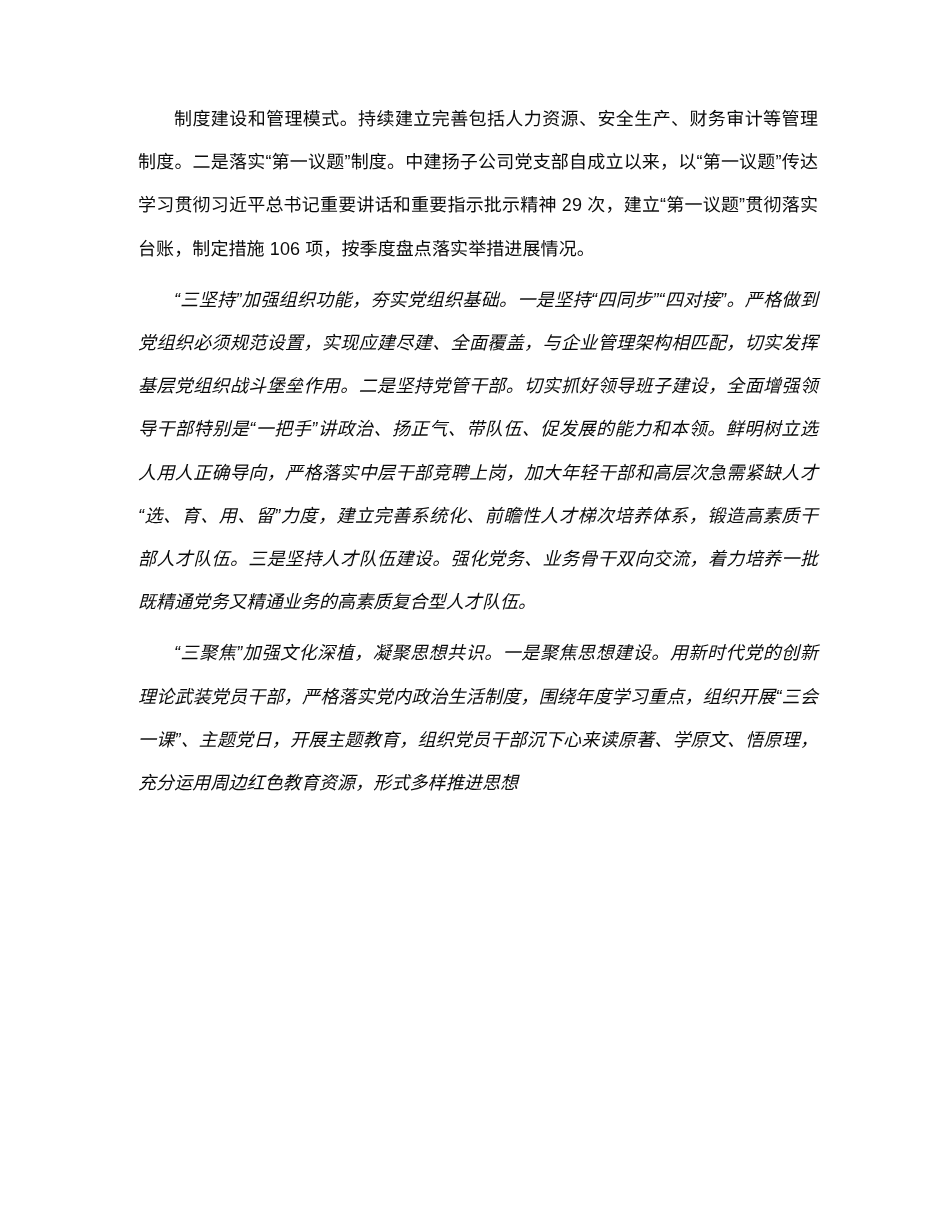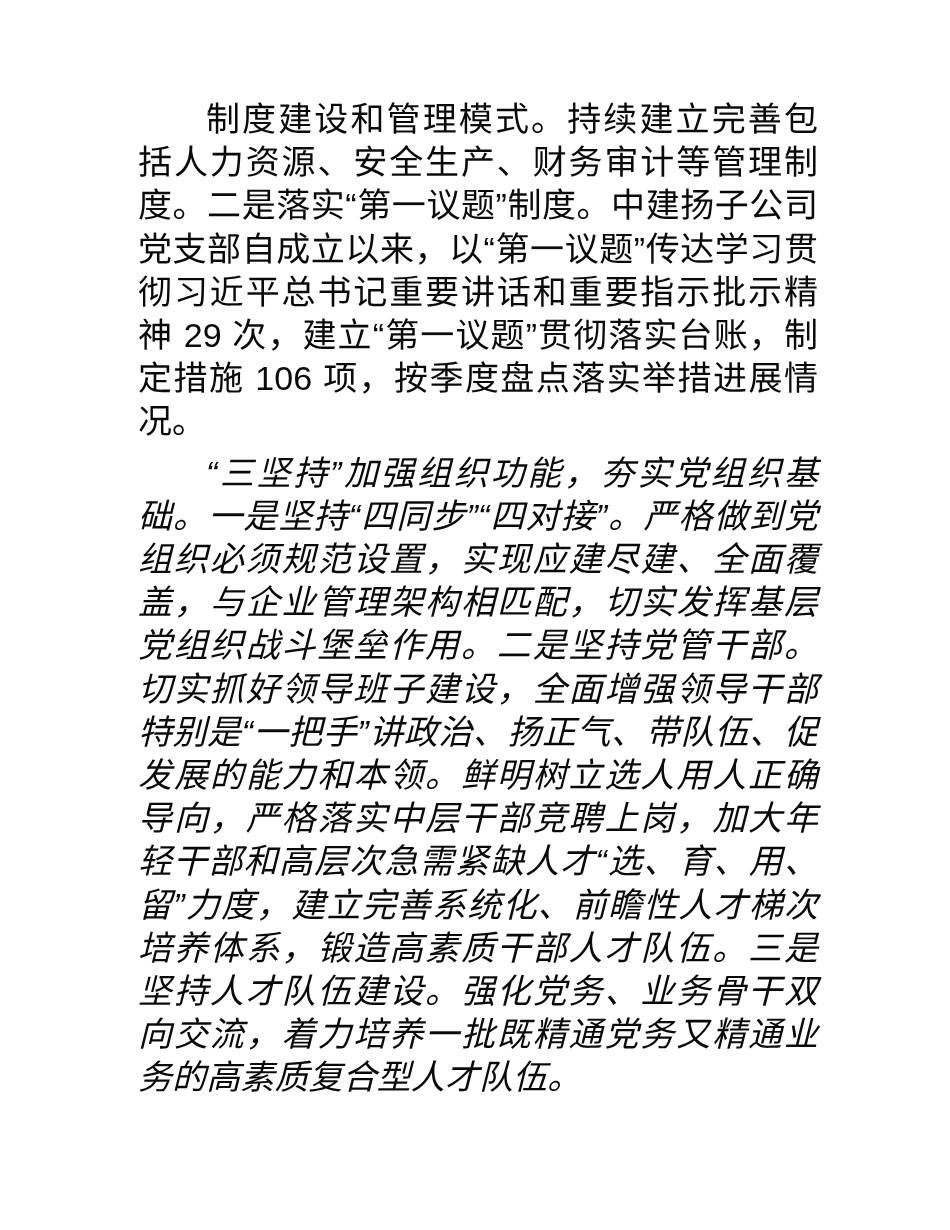--- a/index.html
+++ b/index.html
@@ -20,21 +20,21 @@
 
   .page-body {
     position: absolute;
     left: 138px;
     top: 98px;
     width: 680px;
   }
 
   .para {
     font-family: "Liberation Sans", "DejaVu Sans", sans-serif;
-    font-size: 34px;
+    font-size: 18px;
     line-height: 43.2px;
     color: #0a0a0a;
     text-align: justify;
     text-justify: inter-ideograph;
     text-indent: 2em;
     margin: 0 0 0 0;
     letter-spacing: 0.1px;
     word-break: break-all;
     font-weight: 400;
   }
@@ -47,15 +47,16 @@
 </head>
 <body>
 
 <div class="page">
   <div class="page-body">
 
     <p class="para">制度建设和管理模式。持续建立完善包括人力资源、安全生产、财务审计等管理制度。二是落实“第一议题”制度。中建扬子公司党支部自成立以来，以“第一议题”传达学习贯彻习近平总书记重要讲话和重要指示批示精神 29 次，建立“第一议题”贯彻落实台账，制定措施 106 项，按季度盘点落实举措进展情况。</p>
 
     <p class="para">“三坚持”加强组织功能，夯实党组织基础。一是坚持“四同步”“四对接”。严格做到党组织必须规范设置，实现应建尽建、全面覆盖，与企业管理架构相匹配，切实发挥基层党组织战斗堡垒作用。二是坚持党管干部。切实抓好领导班子建设，全面增强领导干部特别是“一把手”讲政治、扬正气、带队伍、促发展的能力和本领。鲜明树立选人用人正确导向，严格落实中层干部竞聘上岗，加大年轻干部和高层次急需紧缺人才“选、育、用、留”力度，建立完善系统化、前瞻性人才梯次培养体系，锻造高素质干部人才队伍。三是坚持人才队伍建设。强化党务、业务骨干双向交流，着力培养一批既精通党务又精通业务的高素质复合型人才队伍。</p>
 
+    <p class="para">“三聚焦”加强文化深植，凝聚思想共识。一是聚焦思想建设。用新时代党的创新理论武装党员干部，严格落实党内政治生活制度，围绕年度学习重点，组织开展“三会一课”、主题党日，开展主题教育，组织党员干部沉下心来读原著、学原文、悟原理，充分运用周边红色教育资源，形式多样推进思想</p>
 
   </div>
 </div>
 
 </body></html>

